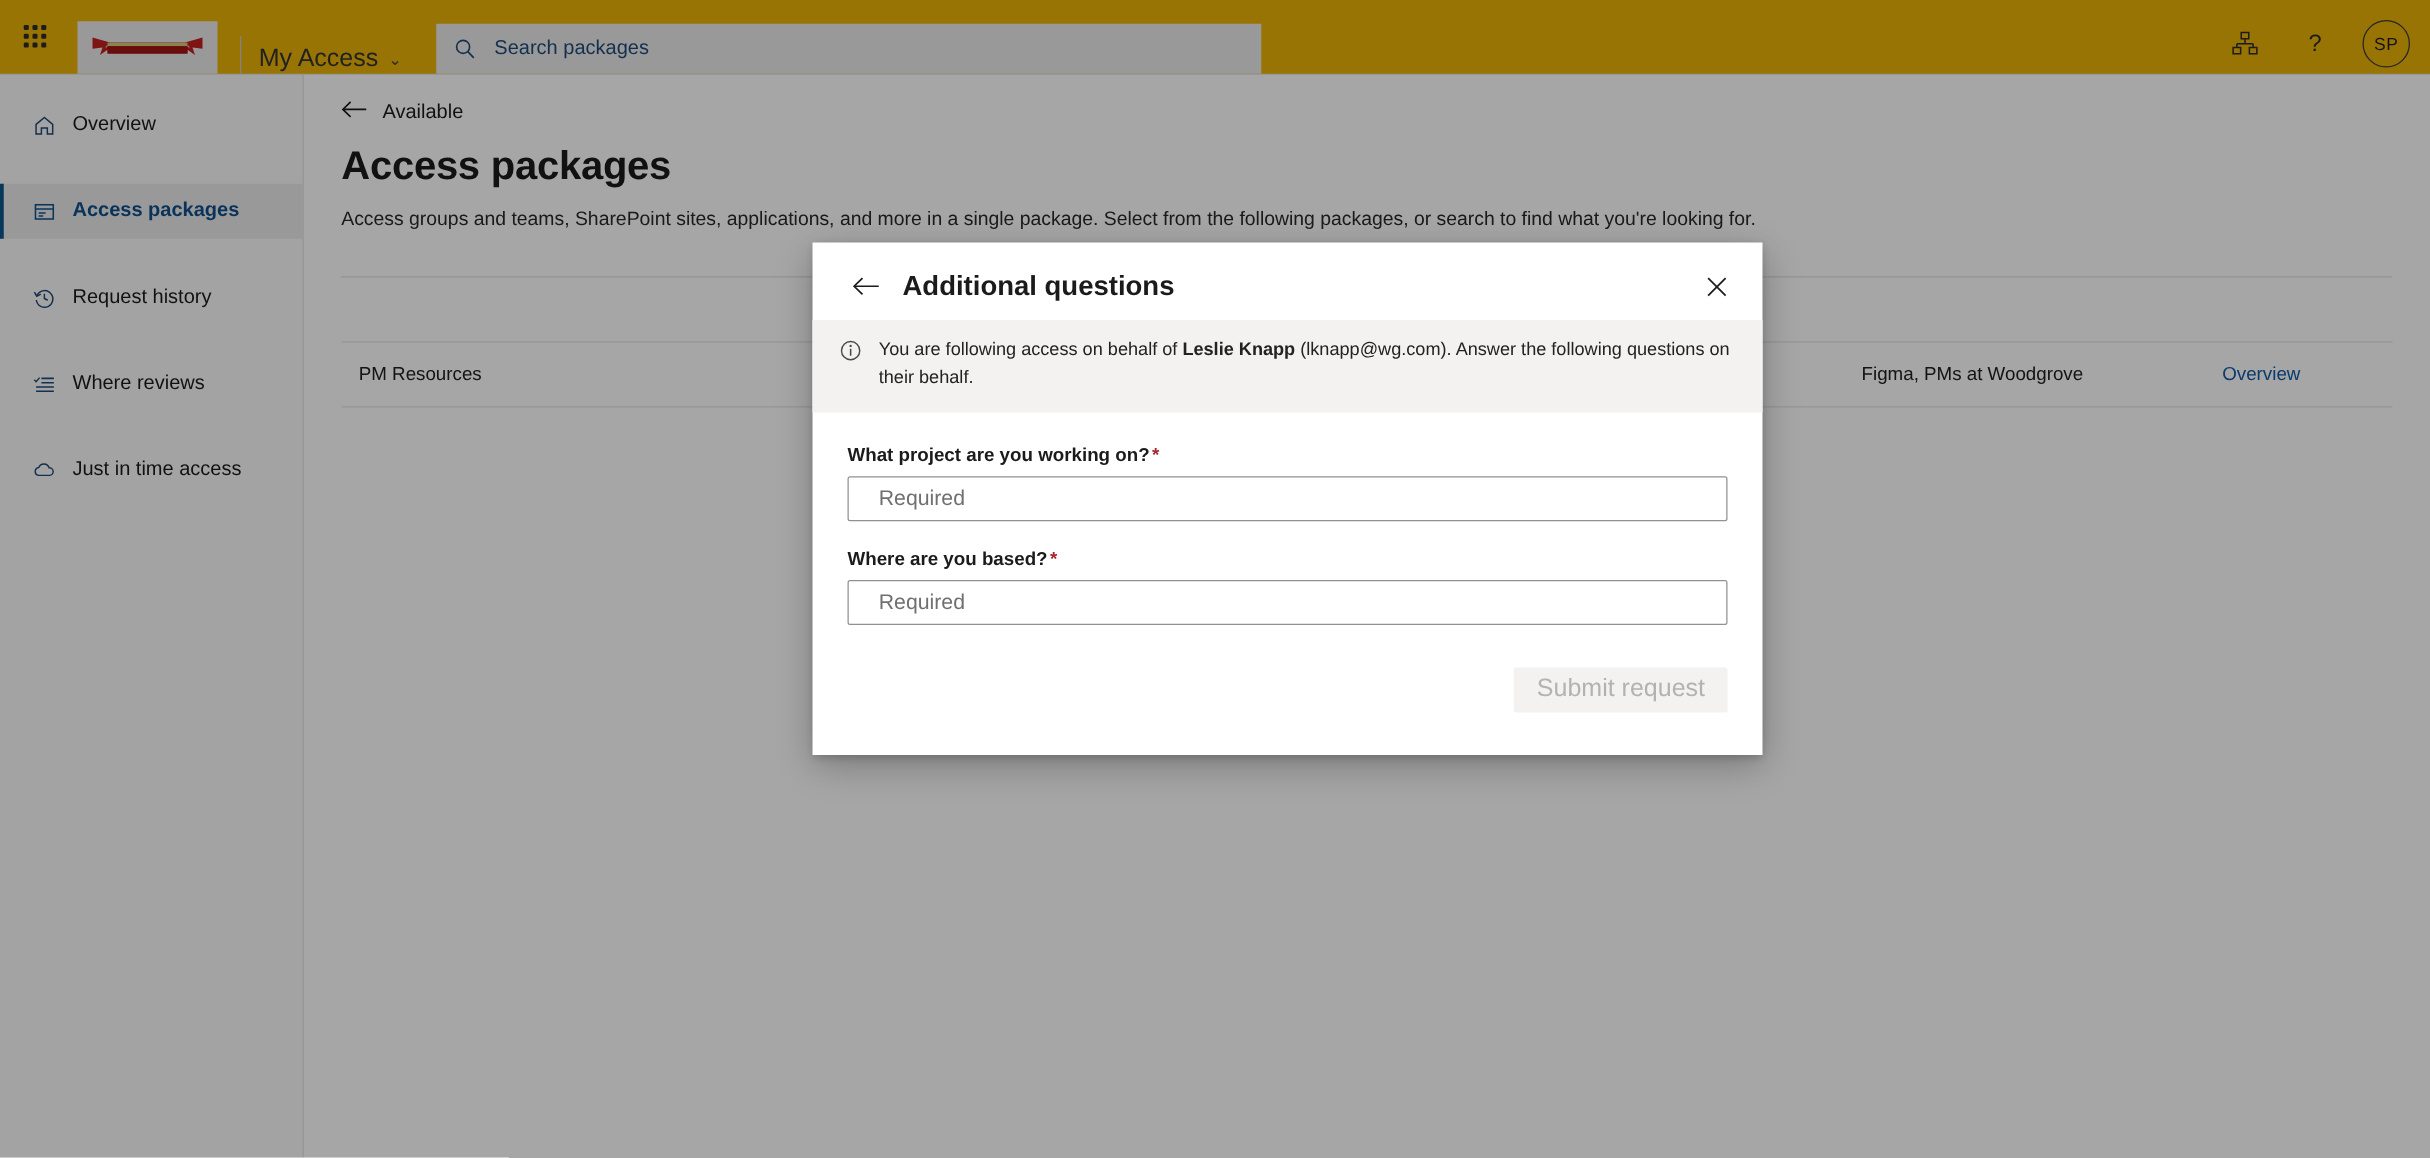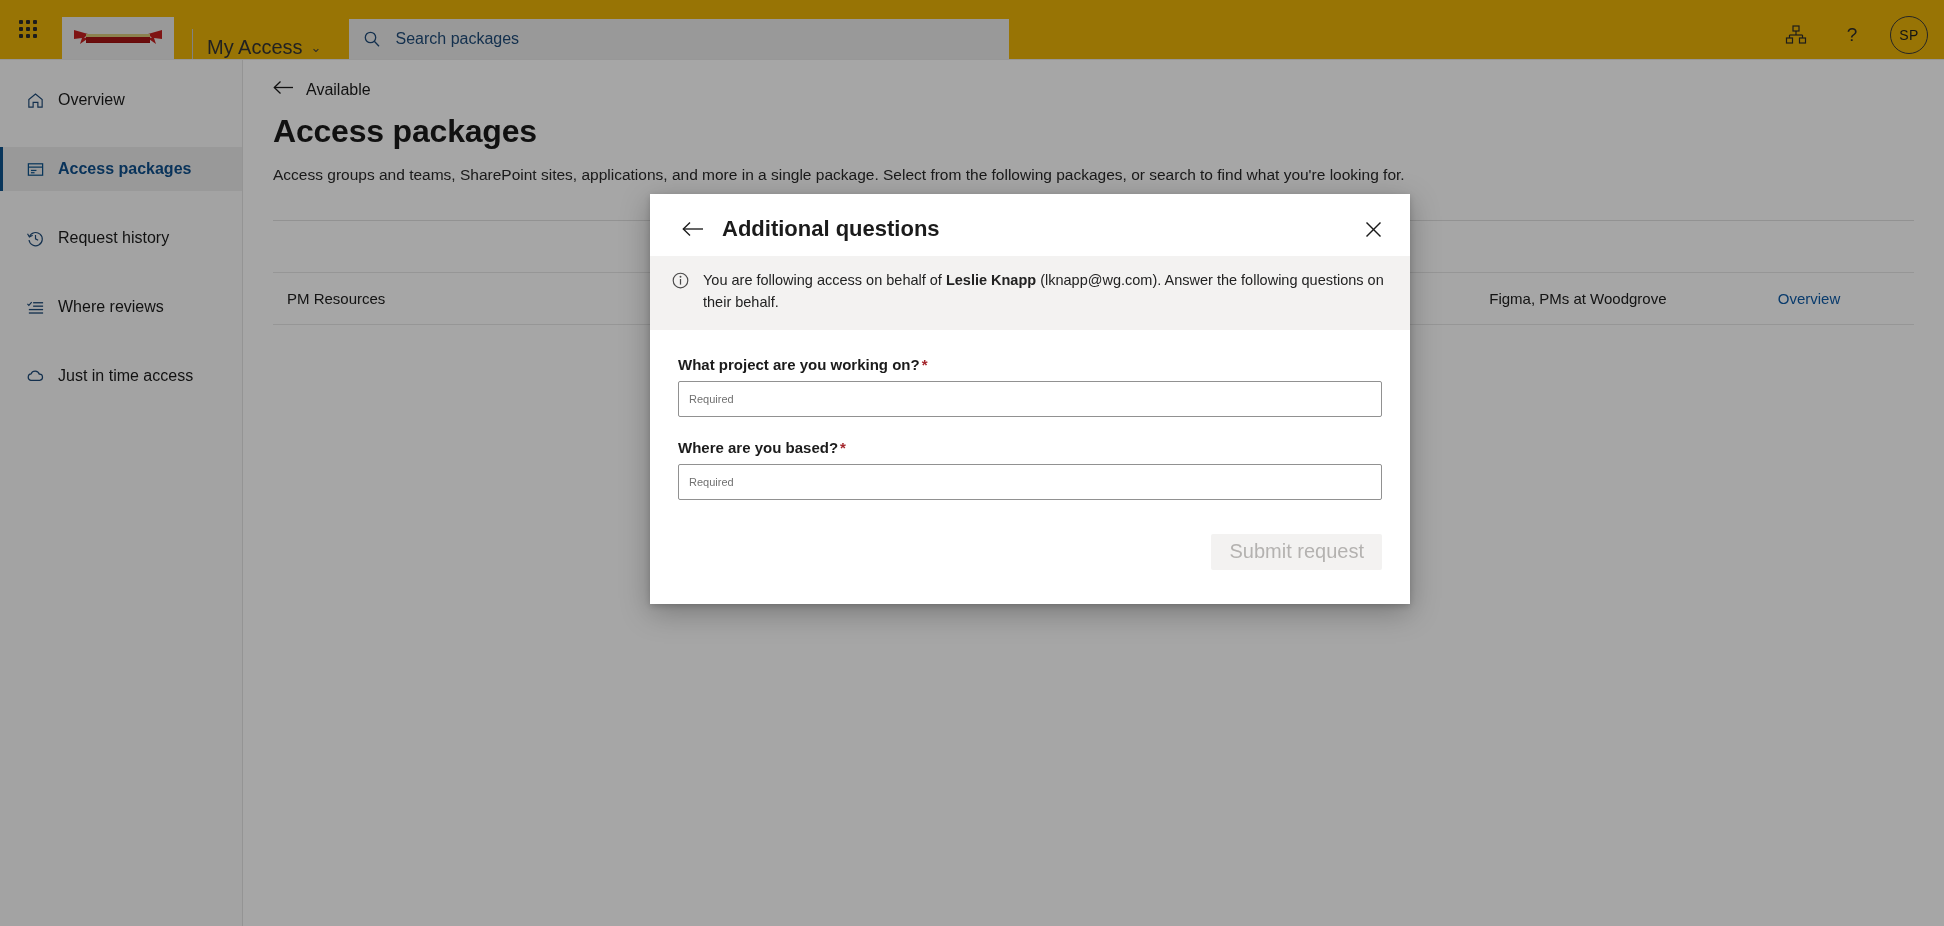--- a/index.html
+++ b/index.html
@@ -218,22 +218,22 @@
     font-size: 15px;
     font-weight: 600;
     color: #1b1b1b;
     margin-bottom: 8px;
   }
   .req-star { color: #a4262c; font-weight: 700; margin-left: 2px; }
   .field input[type=text] {
     width: 100%;
     height: 36px;
     border: 1px solid #919191;
-    padding: 0 10px;
-    font-size: 11px;
+    padding: 0 24px;
+    font-size: 17px;
     font-family: "Liberation Sans", sans-serif;
     color: #1b1b1b;
     background: #fff;
     border-radius: 2px;
     outline: none;
   }
   .field input[type=text]::placeholder { color: #707070; }
   .field textarea {
     width: 100%;
     height: 85px;

